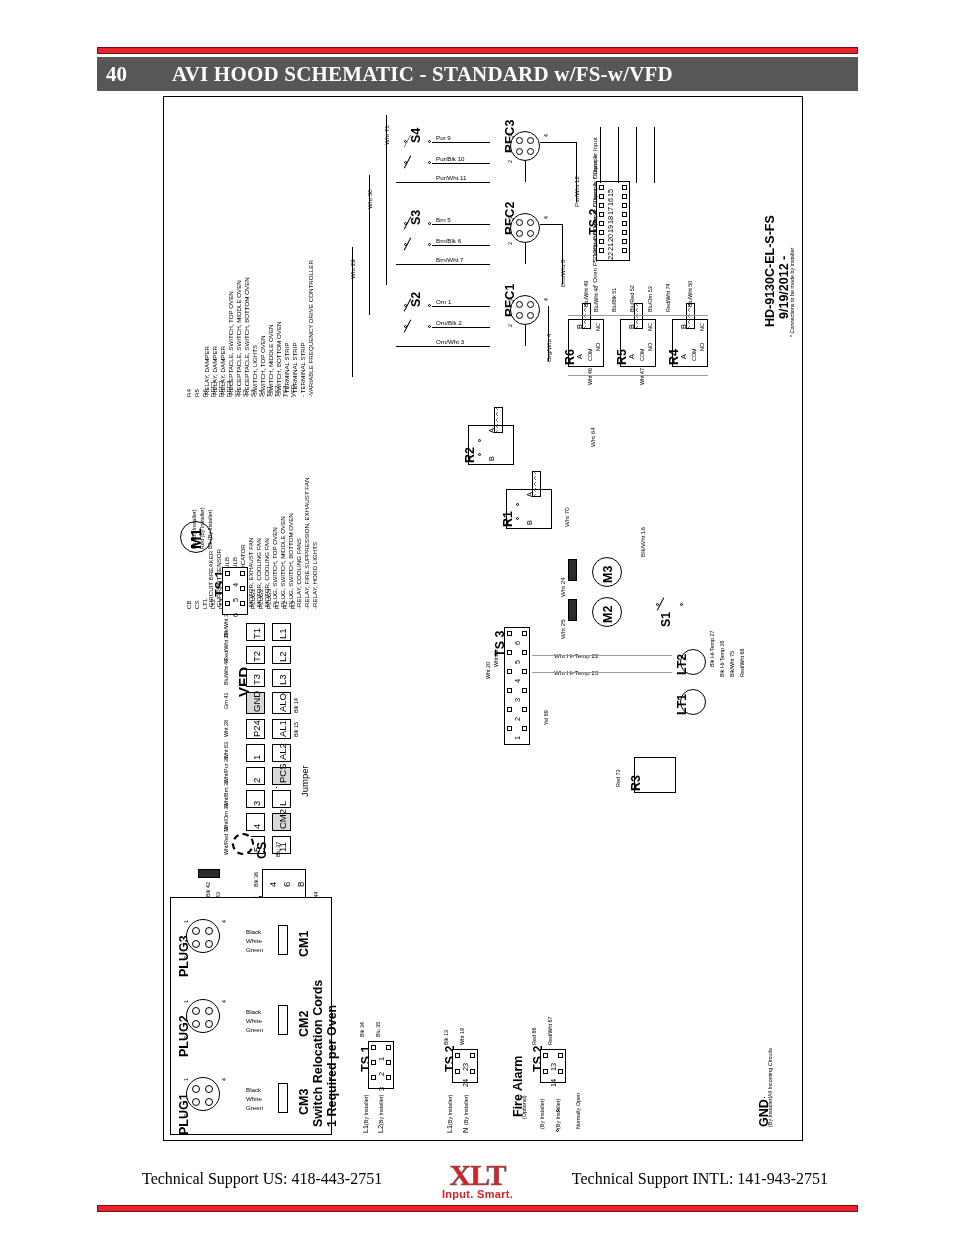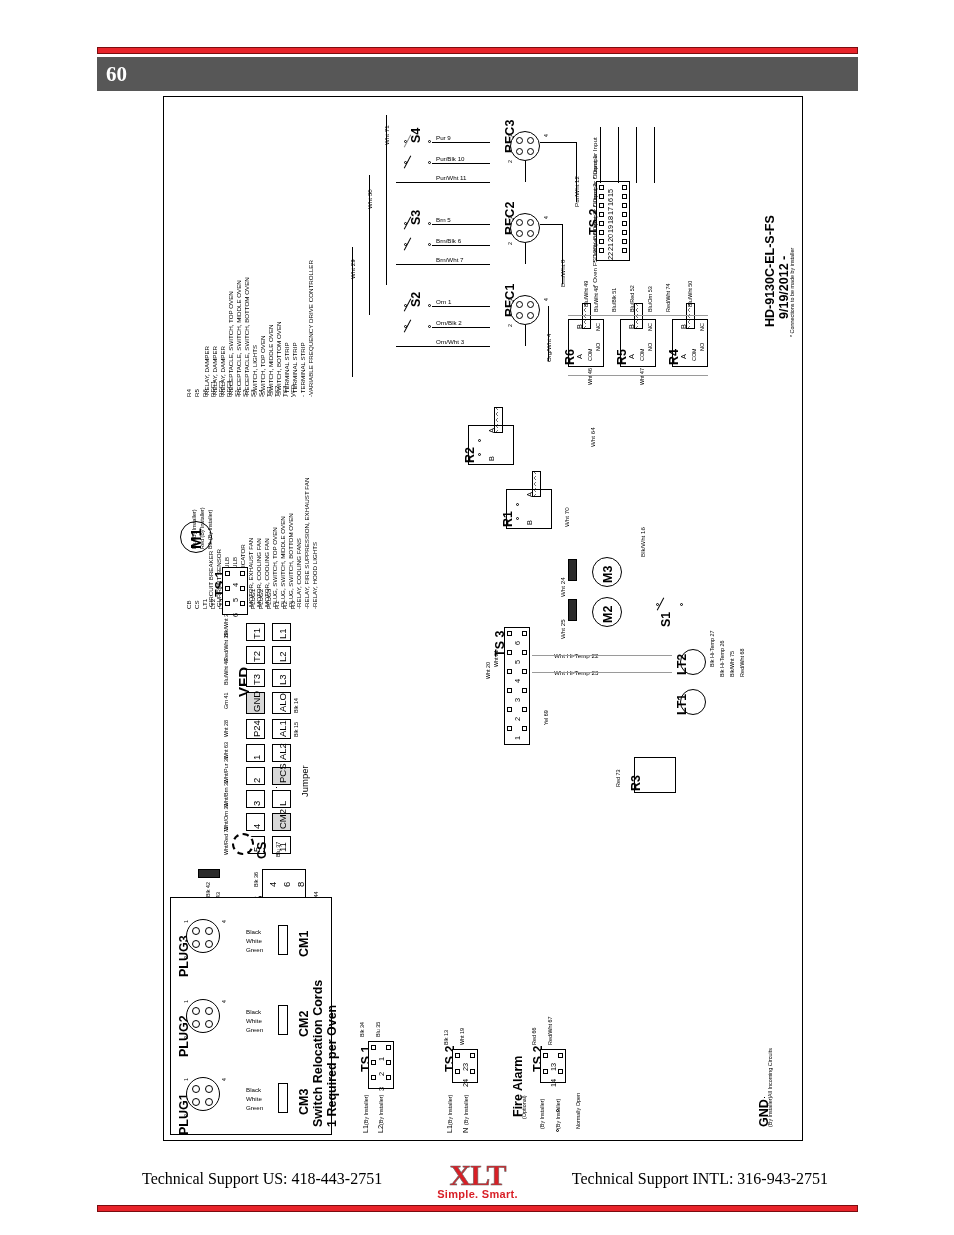--- a/index.html
+++ b/index.html
@@ -47,21 +47,22 @@
   .circ{position:absolute;border:1.4px solid #000;border-radius:50%;box-sizing:border-box;background:#fff;}
   .node{position:absolute;width:3px;height:3px;border:1px solid #000;border-radius:50%;box-sizing:border-box;background:#fff;}
   .coil{position:absolute;height:9px;border:1px solid #000;box-sizing:border-box;background:
       radial-gradient(circle at 3px 0,transparent 2.6px,#000 2.7px,transparent 3.2px) repeat-x;background-size:6px 9px;}
 </style>
 </head>
 <body>
 
 <div class="redbar-top"></div>
 <div class="titlebar">
-  <div class="pgnum">60</div>
+  <div class="pgnum">40</div>
+  <div class="ttl">AVI HOOD SCHEMATIC - STANDARD w/FS-w/VFD</div>
 </div>
 
 <div class="sheet">
 
   <div>
     <div class="rt" style="left:22px;top:300px;">R4</div>
     <div class="rt" style="left:40px;top:300px;">-RELAY, DAMPER</div>
     <div class="rt" style="left:30px;top:300px;">R5</div>
     <div class="rt" style="left:48px;top:300px;">-RELAY, DAMPER</div>
     <div class="rt" style="left:38px;top:300px;">R6</div>
@@ -567,17 +568,17 @@
   <div class="rt s5" style="left:604px;top:1030px;">(By Installer)</div>
   <div class="rt s5" style="left:604px;top:1000px;">All Incoming Circuits</div>
   <div class="w wh" style="left:600px;top:1000px;width:1px;height:1px;"></div>
 
 </div>
 
 <div class="footer">
   <div class="foot-l">Technical Support  US:  418-443-2751</div>
   <div class="logo">
     <div class="xlt">XLT</div>
-    <div class="tag">Simple. Smart.</div>
+    <div class="tag">Input. Smart.</div>
   </div>
-  <div class="foot-r">Technical Support  INTL:  316-943-2751</div>
+  <div class="foot-r">Technical Support  INTL:  141-943-2751</div>
 </div>
 <div class="redbar-bot"></div>
 
 </body></html>

